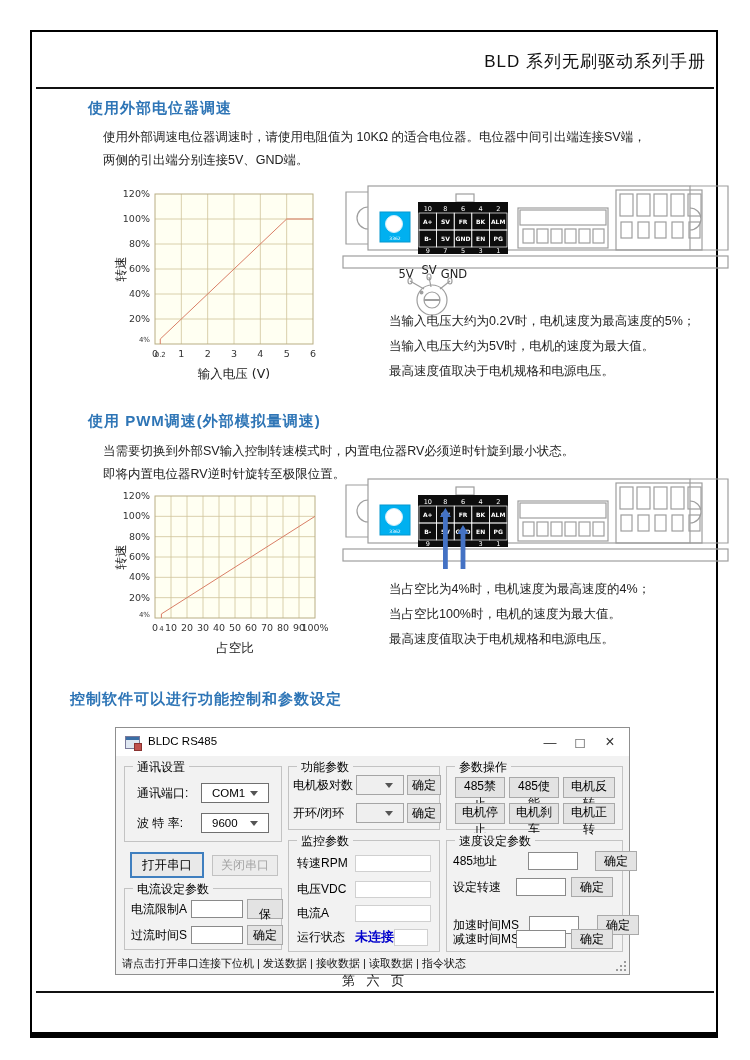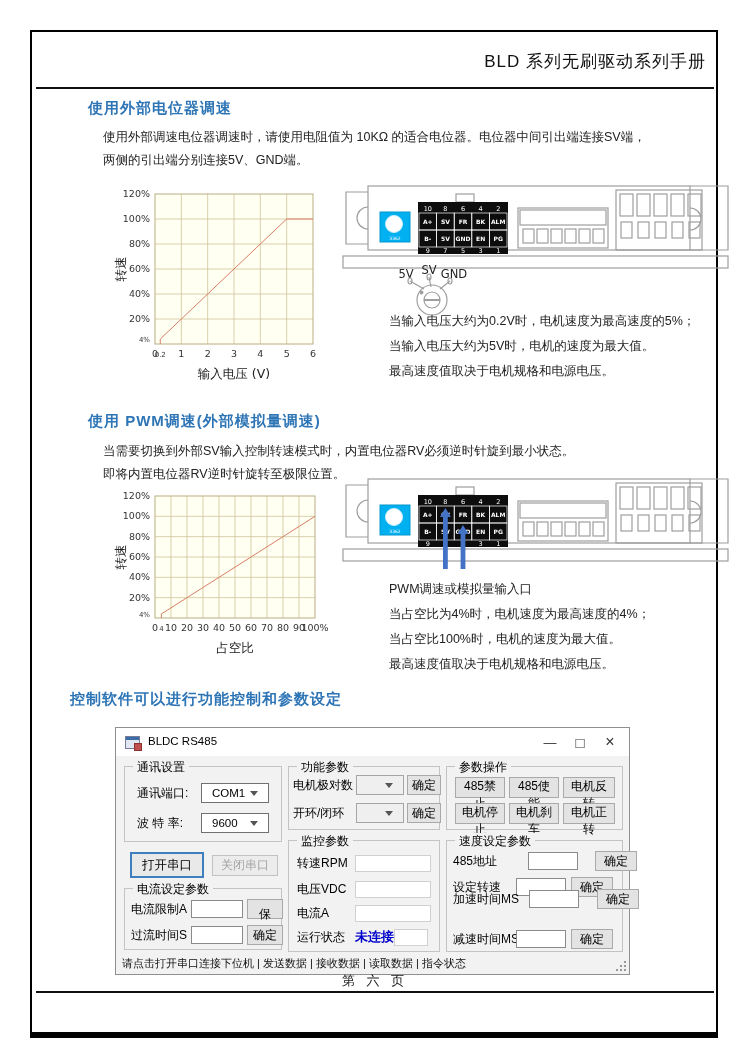--- a/index.html
+++ b/index.html
@@ -343,21 +343,20 @@
       </g>
     </g>
     <g class="arrows" fill="#4472c4">
       <path d="M105.4 31 L99.9 40 L103 40 L103 92 L107.8 92 L107.8 40 L110.9 40 Z"></path>
       <path d="M123 48 L117.5 57 L120.6 57 L120.6 92 L125.4 92 L125.4 57 L128.5 57 Z"></path>
     </g>
   </svg>
 </div>
 
   <div class="note-block" style="left:389px;top:577px;">
-    <div>PWM调速或模拟量输入口</div>
     <div>当占空比为4%时，电机速度为最高速度的4%；</div>
     <div>当占空比100%时，电机的速度为最大值。</div>
     <div>最高速度值取决于电机规格和电源电压。</div>
   </div>
 
   <div class="sec-heading" style="left:70px;top:690px;">控制软件可以进行功能控制和参数设定</div>
 
   <div class="window">
     <div class="titlebar">
       <span class="app-icon"></span>
@@ -462,21 +461,21 @@
         <div class="g-row" style="left:6px;top:10px;gap:17px;">
           <span class="lbl" style="width:58px;">485地址</span>
           <input class="txt" style="width: 50px;">
           <button class="btn" style="width:42px;height:20px;padding:0;">确定</button>
         </div>
         <div class="g-row" style="left:6px;top:36px;gap:5px;">
           <span class="lbl" style="width:58px;">设定转速</span>
           <input class="txt" style="width: 50px;">
           <button class="btn" style="width:42px;height:20px;padding:0;">确定</button>
         </div>
-        <div class="g-row" style="left:6px;top:48px;gap:18px;">
+        <div class="g-row" style="left:6px;top:74px;gap:18px;">
           <span class="lbl" style="width:58px;">加速时间MS</span>
           <input class="txt" style="width: 50px;">
           <button class="btn" style="width:42px;height:20px;padding:0;">确定</button>
         </div>
         <div class="g-row" style="left:6px;top:88px;gap:5px;">
           <span class="lbl" style="width:58px;">减速时间MS</span>
           <input class="txt" style="width: 50px;">
           <button class="btn" style="width:42px;height:20px;padding:0;">确定</button>
         </div>
       </div>

